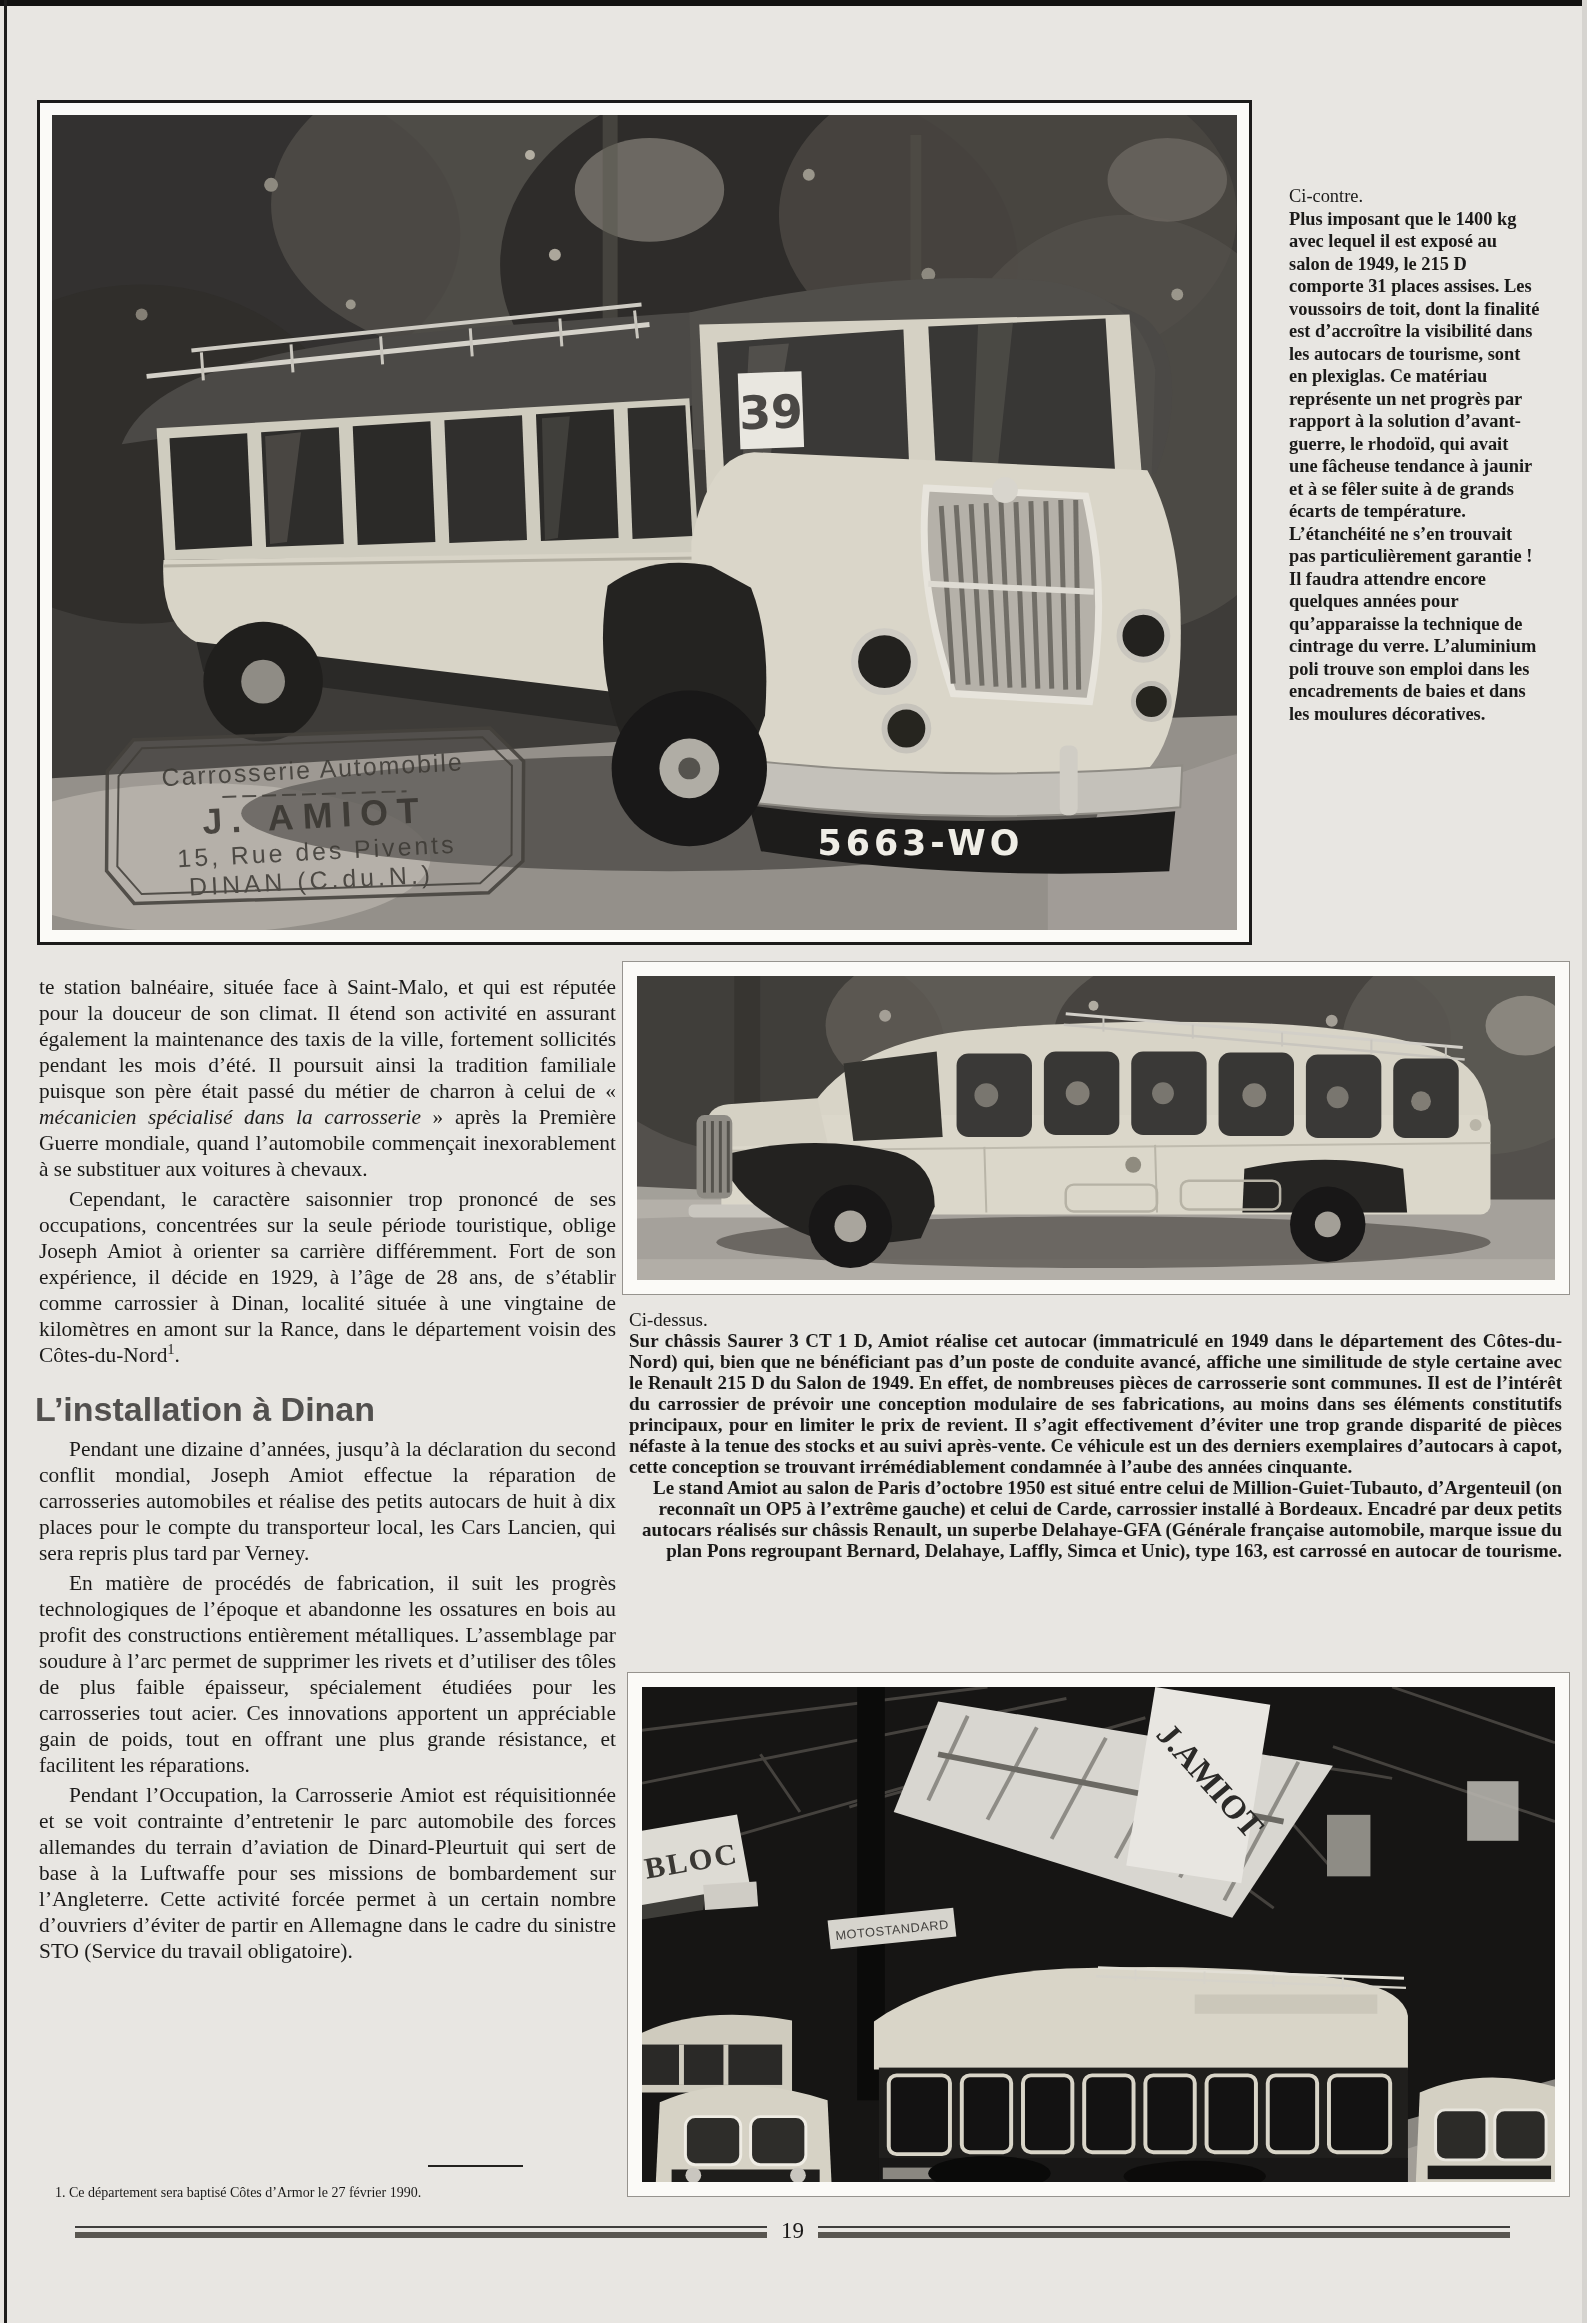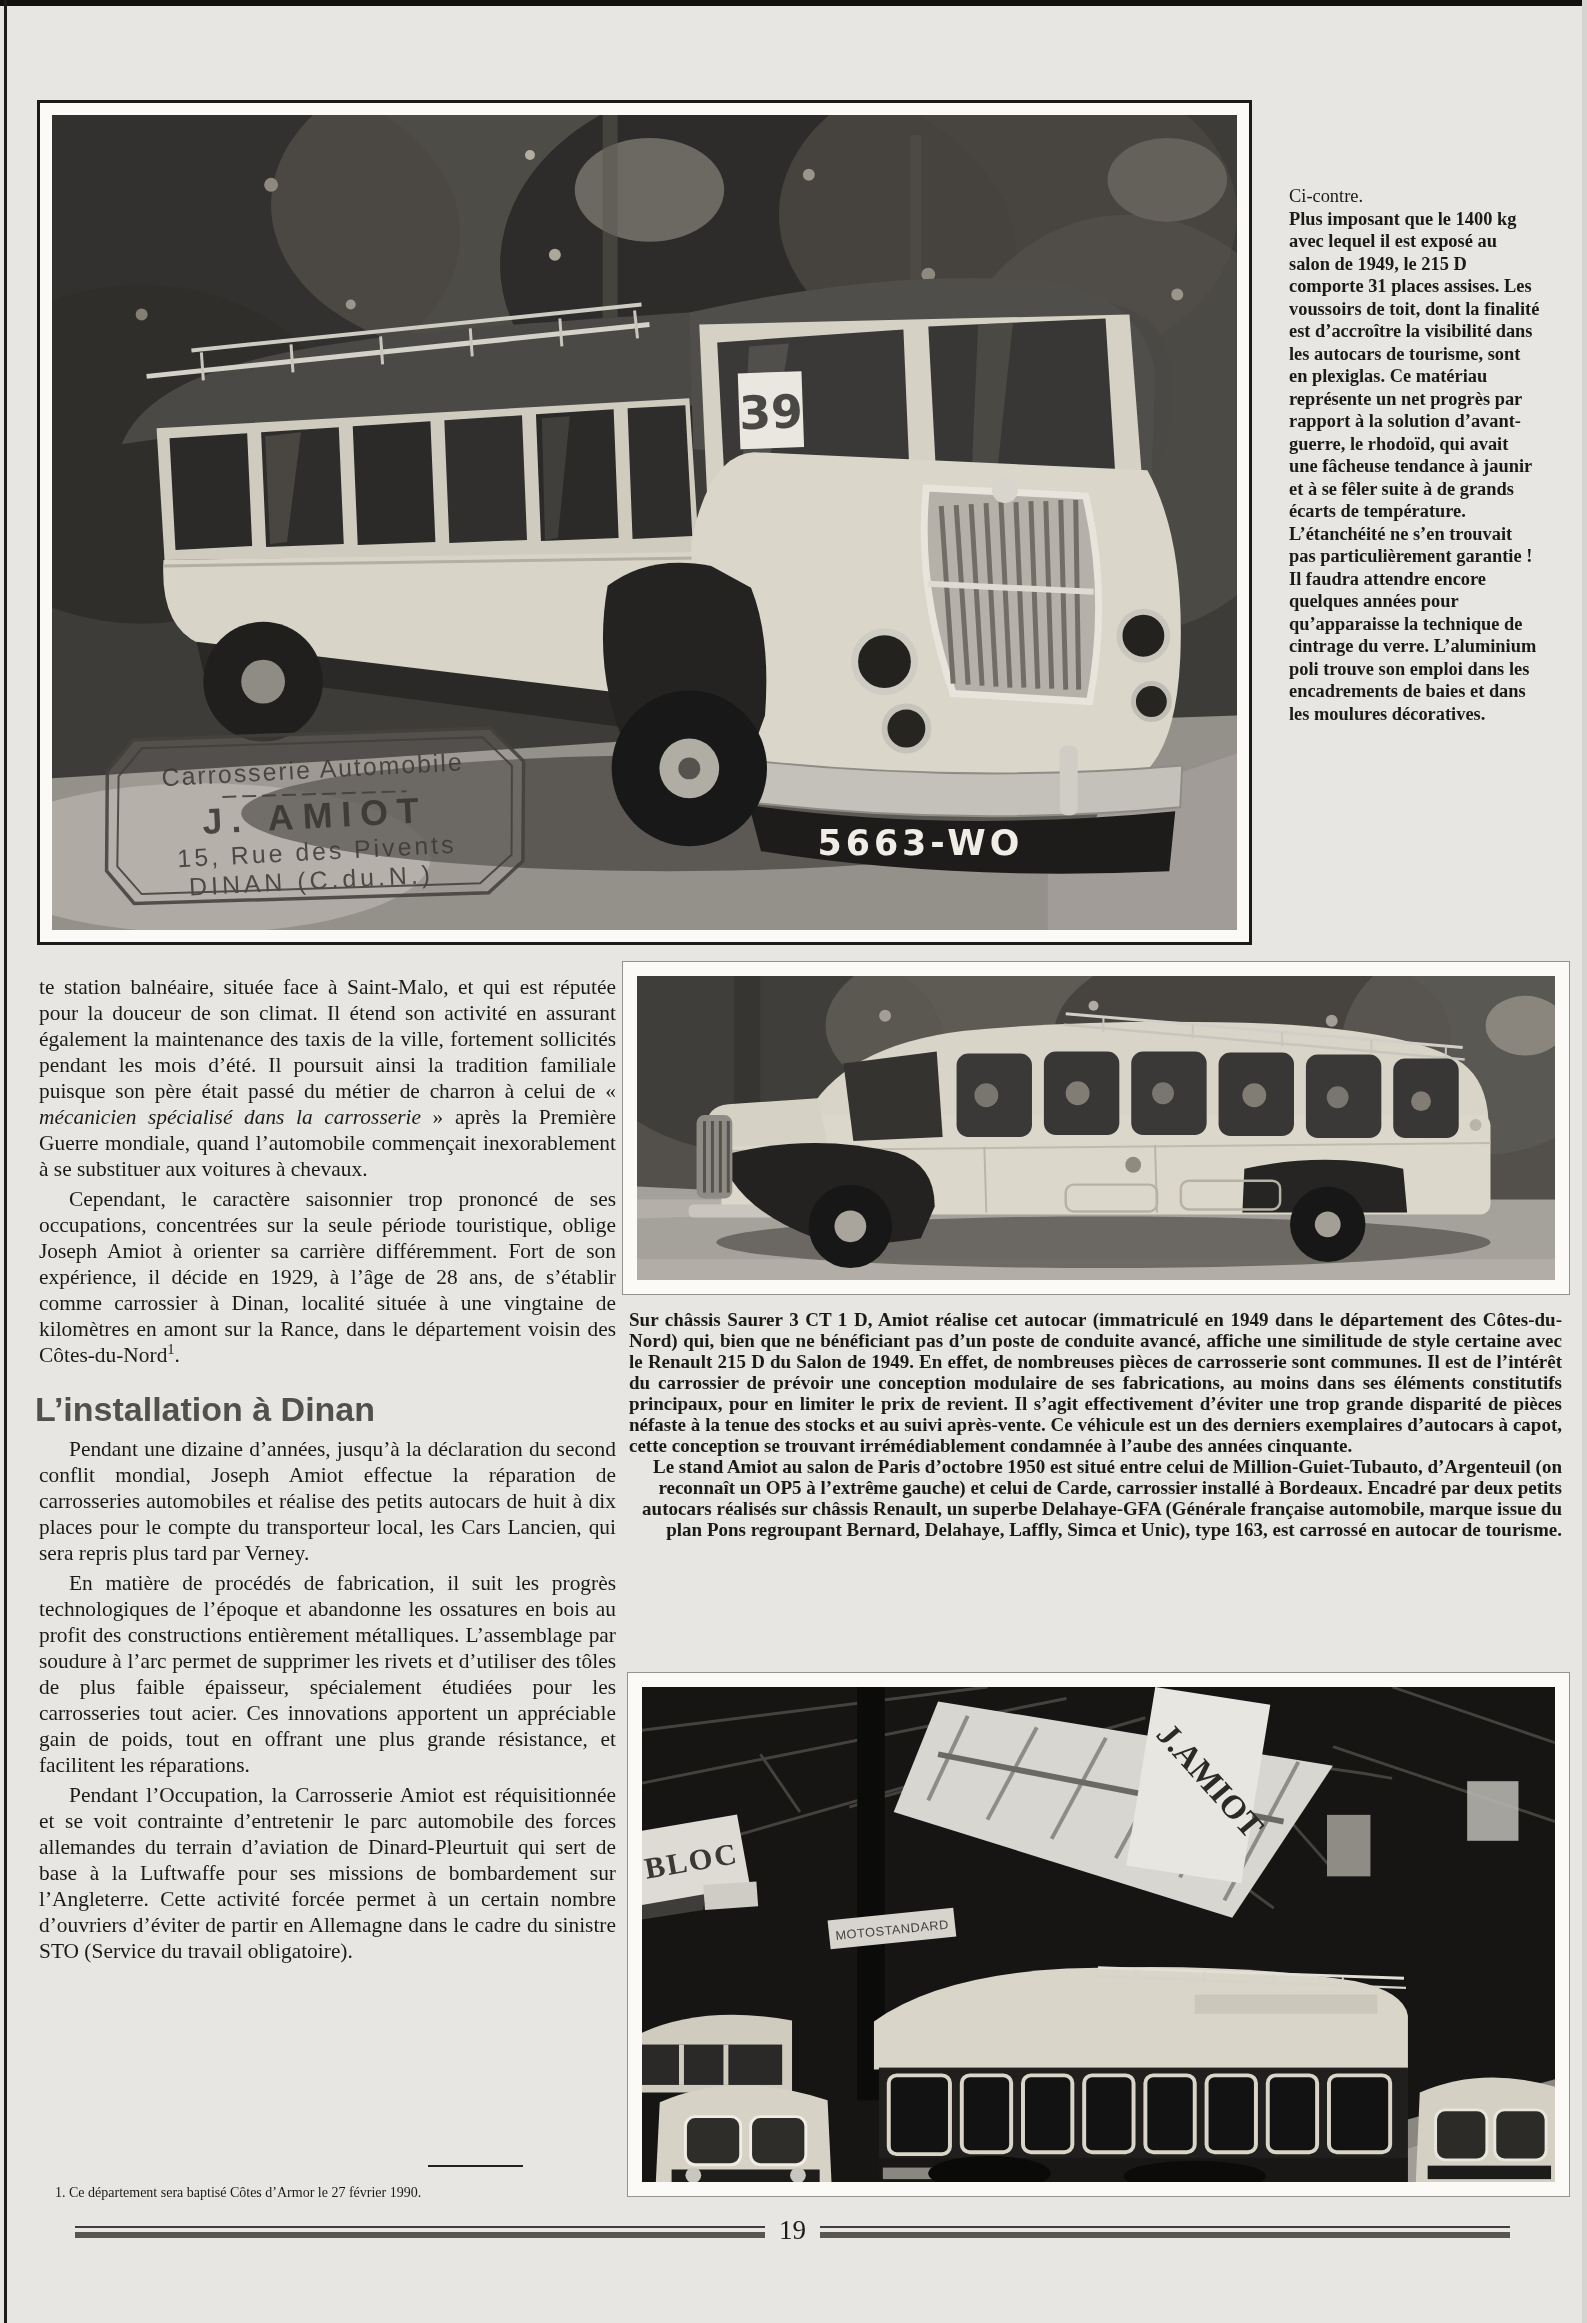--- a/index.html
+++ b/index.html
@@ -50,21 +50,21 @@
   .caption-mid .body-right{text-align:right;}
 
   .footer{
     position:absolute;left:75px;top:2226px;width:1435px;
     display:flex;align-items:flex-start;
   }
   .ruleset{flex:1;}
   .ruleset .thin{height:2px;background:#403f3d;margin-bottom:4px;}
   .ruleset .thick{height:6px;background:#595650;}
   .pagenum{
-    font-size:27px;line-height:27px;padding:0 14px;position:relative;top:-9px;
+    font-size:23px;line-height:27px;padding:0 14px;position:relative;top:-9px;
     font-family:"Liberation Serif", serif;color:#1b1a19;
   }
 </style>
 </head>
 <body>
 
 <div class="topbar"></div>
 <div class="leftrule"></div>
 <div class="rightedge"></div>
 
@@ -290,20 +290,21 @@
       <line x1="522" y1="170" x2="524" y2="238" stroke="#b9b5a8" stroke-width="2"></line>
       <rect x="432" y="210" width="92" height="27" rx="8" fill="none" stroke="#b6b2a5" stroke-width="2.5"></rect>
       <rect x="548" y="206" width="100" height="29" rx="8" fill="none" stroke="#b6b2a5" stroke-width="2.5"></rect>
       <circle cx="500" cy="190" r="8" fill="#8f8b7f"></circle>
       <circle cx="845" cy="150" r="6" fill="#b9b5a8"></circle>
     </g>
   </svg>
 </div>
 
 <div class="caption-mid">
+  <span class="cap-label">Ci-dessus.</span>
   <div class="body-just">Sur châssis Saurer 3 CT 1 D, Amiot réalise cet autocar (immatriculé en 1949 dans le département des Côtes-du-Nord) qui, bien que ne bénéficiant pas d’un poste de conduite avancé, affiche une similitude de style certaine avec le Renault 215 D du Salon de 1949. En effet, de nombreuses pièces de carrosserie sont communes. Il est de l’intérêt du carrossier de prévoir une conception modulaire de ses fabrications, au moins dans ses éléments constitutifs principaux, pour en limiter le prix de revient. Il s’agit effectivement d’éviter une trop grande disparité de pièces néfaste à la tenue des stocks et au suivi après-vente. Ce véhicule est un des derniers exemplaires d’autocars à capot, cette conception se trouvant irrémédiablement condamnée à l’aube des années cinquante.</div>
   <div class="body-right">Le stand Amiot au salon de Paris d’octobre 1950 est situé entre celui de Million-Guiet-Tubauto, d’Argenteuil (on reconnaît un OP5 à l’extrême gauche) et celui de Carde, carrossier installé à Bordeaux. Encadré par deux petits autocars réalisés sur châssis Renault, un superbe Delahaye-GFA (Générale française automobile, marque issue du plan Pons regroupant Bernard, Delahaye, Laffly, Simca et Unic), type 163, est carrossé en autocar de tourisme.</div>
 </div>
 
 <div class="photo-frame" id="photo-bottom">
   <svg viewBox="0 0 925 515" preserveAspectRatio="none">
     <rect x="0" y="0" width="925" height="515" fill="#161514"></rect>
 
     <g stroke="#45423e" stroke-width="3" fill="none">
       <line x1="0" y1="45" x2="350" y2="0"></line>

